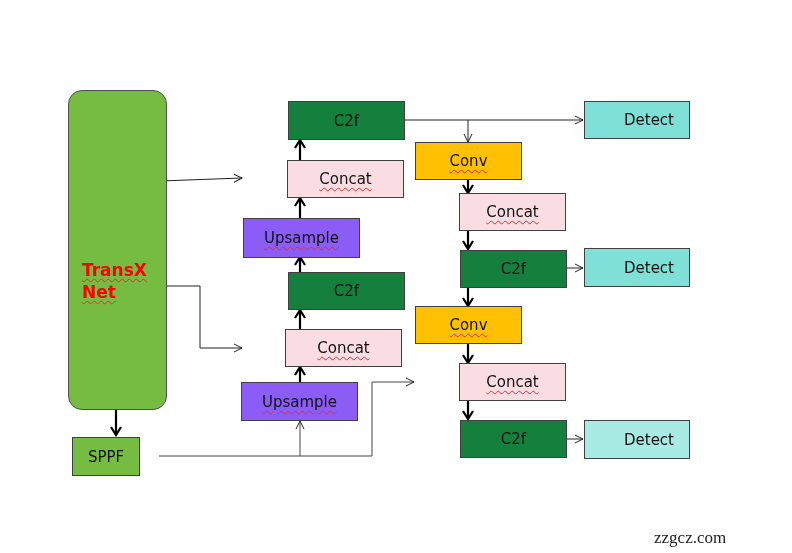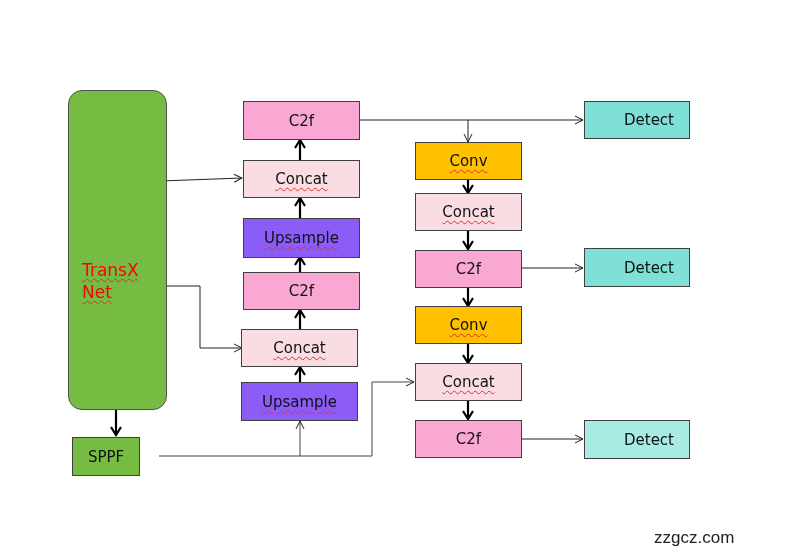--- a/index.html
+++ b/index.html
@@ -3,38 +3,38 @@
 <meta charset="utf-8">
 <style>
   html, body { margin: 0; padding: 0; background: #ffffff; }
   body { width: 792px; height: 553px; position: relative; overflow: hidden; font-family: "DejaVu Sans", sans-serif; }
   .node {
     position: absolute; box-sizing: border-box; border: 1px solid #404040;
     display: flex; align-items: center; justify-content: center;
     font-size: 15px; color: #111;
   }
   .squig { text-decoration: underline wavy #e03030; text-decoration-thickness: 1px; text-underline-offset: 3px; }
-  .c2f { background: #f9a8d4; }
-  .concat { background: #f9dde2; }
+  .c2f { background: #15803d; margin-left: 45px; }
+  .concat { background: #f9dde2; margin-left: 44px; }
   .upsample { background: #8b5cf6; }
   .conv { background: #ffc000; }
   .detect { background: #7ee0d6; padding-left: 24px; }
   .detect.light { background: #a8eae4; }
   .backbone {
     position: absolute; left: 68px; top: 90px; width: 99px; height: 320px;
     background: #76bc43; border: 1px solid #505050; border-radius: 14px; box-sizing: border-box;
   }
   .backbone-label {
-    position: absolute; left: 13px; top: 168px; color: #ff0000; font-weight: normal; font-size: 17px; line-height: 22px;
+    position: absolute; left: 13px; top: 168px; color: #ff0000; font-weight: bold; font-size: 17px; line-height: 22px;
     font-family: "DejaVu Sans", sans-serif;
   }
   .backbone-label span { display: block; text-decoration: underline wavy #e03030; text-decoration-thickness: 1px; text-underline-offset: 2px; }
   .sppf { background: #76bc43; }
   svg.edges { position: absolute; left: 0; top: 0; }
-  .watermark { position: absolute; left: 654px; top: 528px; font-family: Liberation Sans, sans-serif; font-size: 17px; color: #222; }
+  .watermark { position: absolute; left: 654px; top: 528px; font-family: Liberation Serif, serif; font-size: 17px; color: #222; }
 </style>
 </head>
 <body>
 
 <svg class="edges" width="792" height="553">
   <defs>
     <marker id="open" markerWidth="10" markerHeight="10" refX="9" refY="5" orient="auto" markerUnits="userSpaceOnUse">
       <path d="M1,1 L9,5 L1,9" fill="none" stroke="#222" stroke-width="1"></path>
     </marker>
     <marker id="bold" markerWidth="12" markerHeight="12" refX="10" refY="6" orient="auto" markerUnits="userSpaceOnUse">

